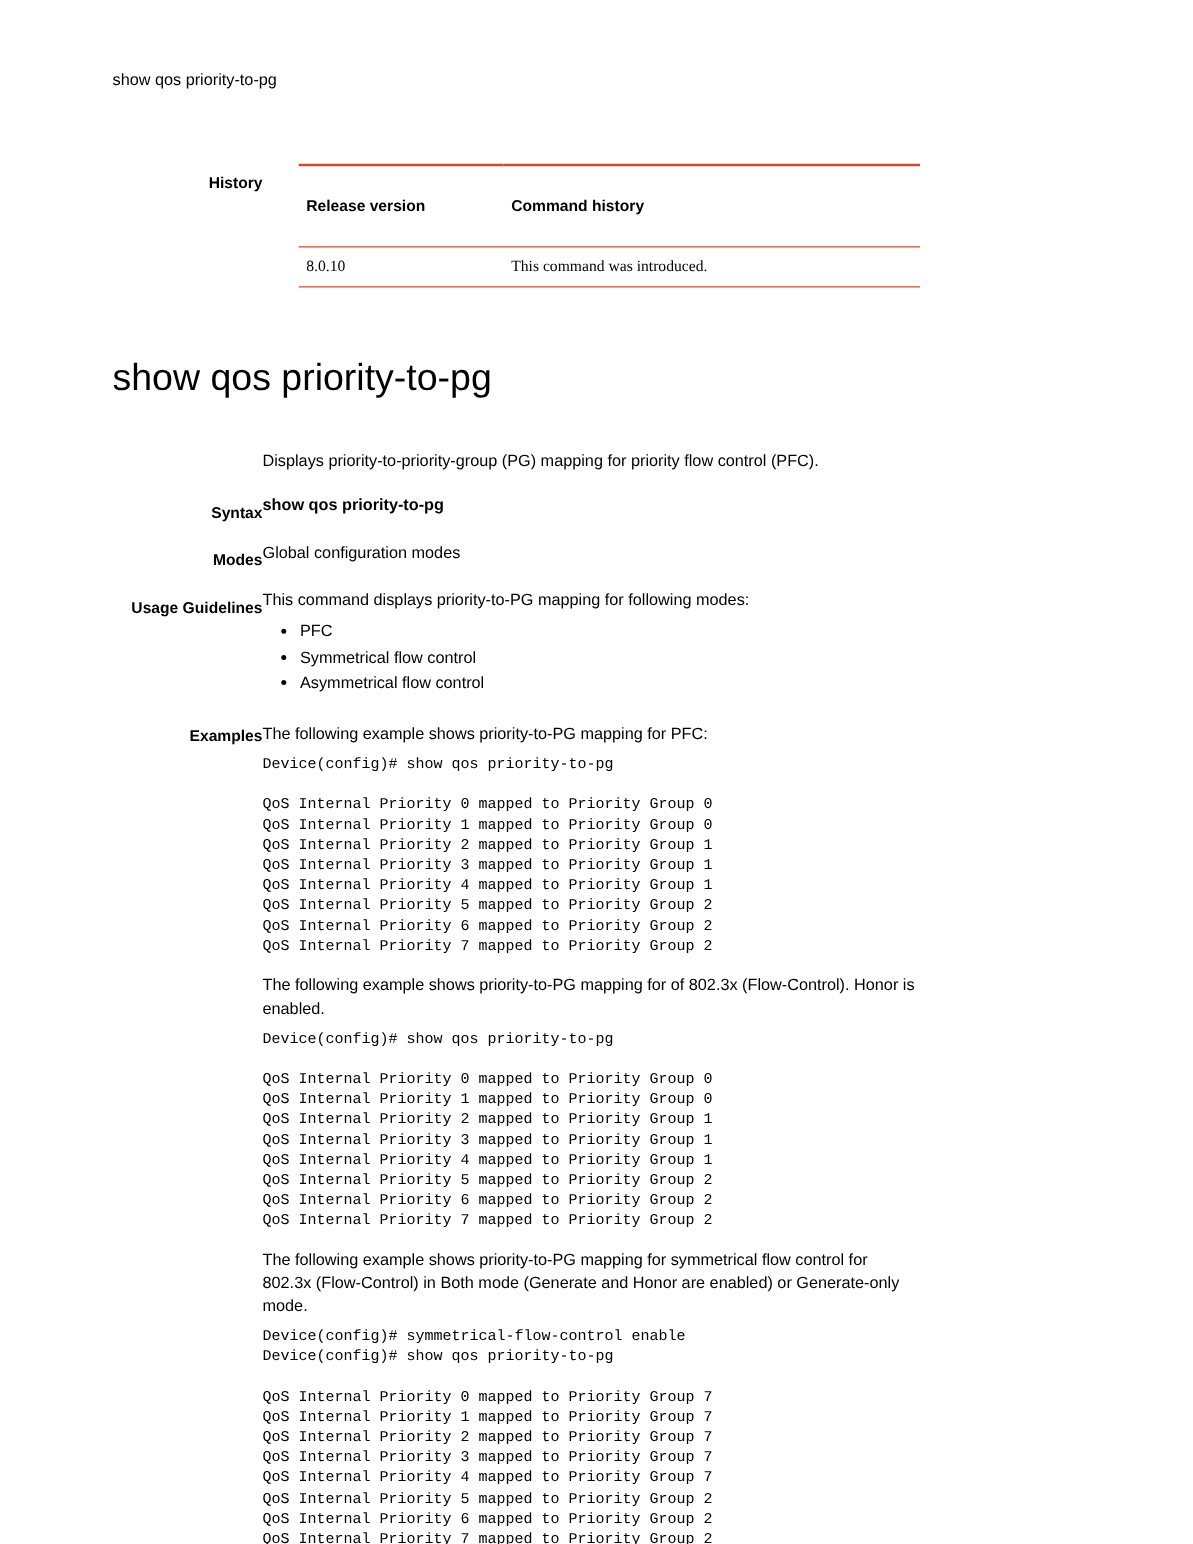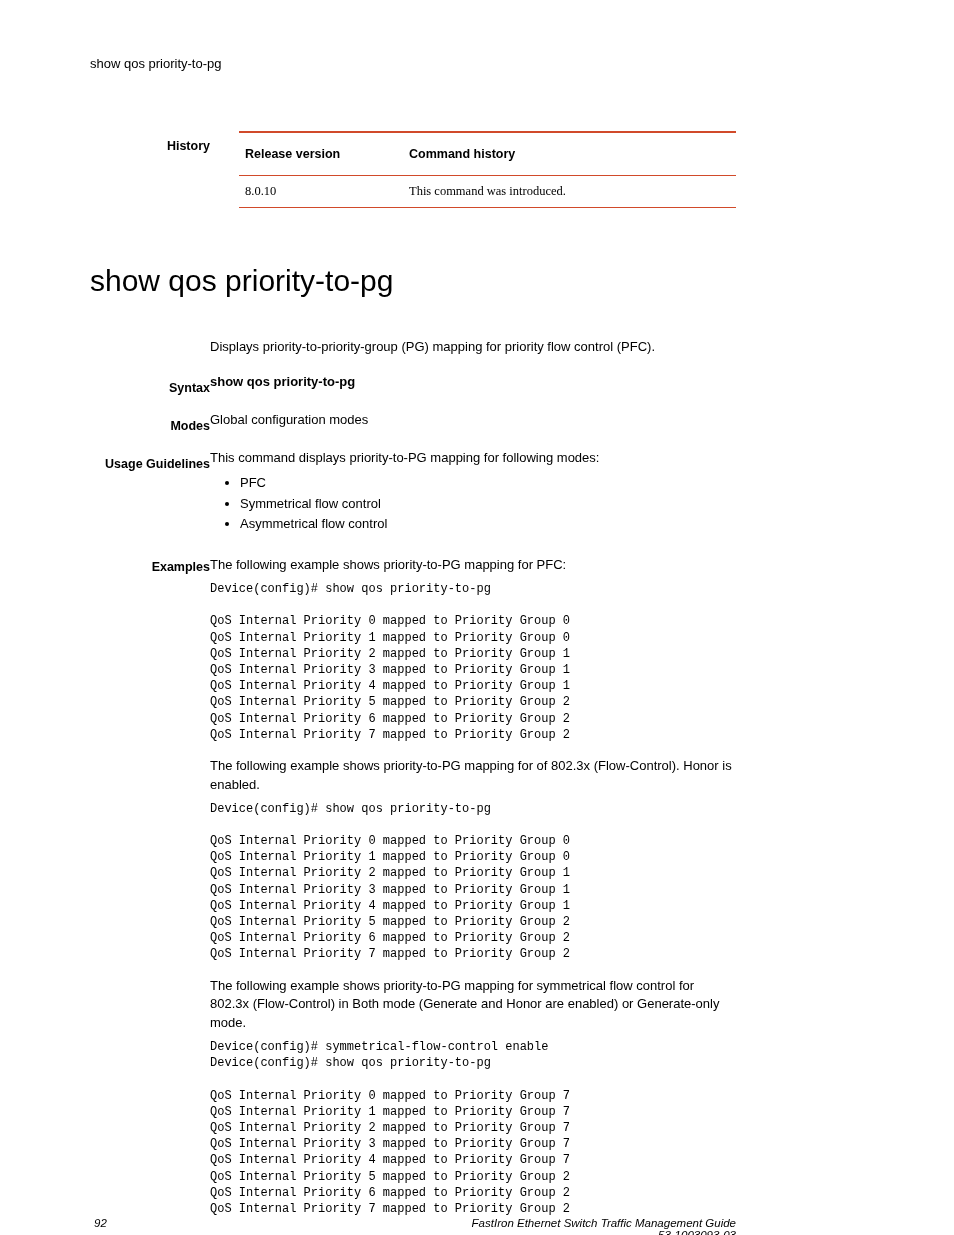--- a/index.html
+++ b/index.html
@@ -39,21 +39,21 @@
     flex: 1;
     border-collapse: collapse;
     width: 100%;
   }
   .history-table thead th {
     border-top: 2px solid #d14a2a;
     border-bottom: 1px solid #d14a2a;
     text-align: left;
     font-weight: bold;
     font-size: 12.5px;
-    padding: 14px 6px;
+    padding: 25px 6px;
   }
   .history-table tbody td {
     border-bottom: 1px solid #d14a2a;
     font-size: 12.5px;
     padding: 8px 6px;
     font-family: Liberation Serif, serif;
   }
   .col-release { width: 33%; }
   .page-title {
     font-family: Arial, Helvetica, sans-serif;

